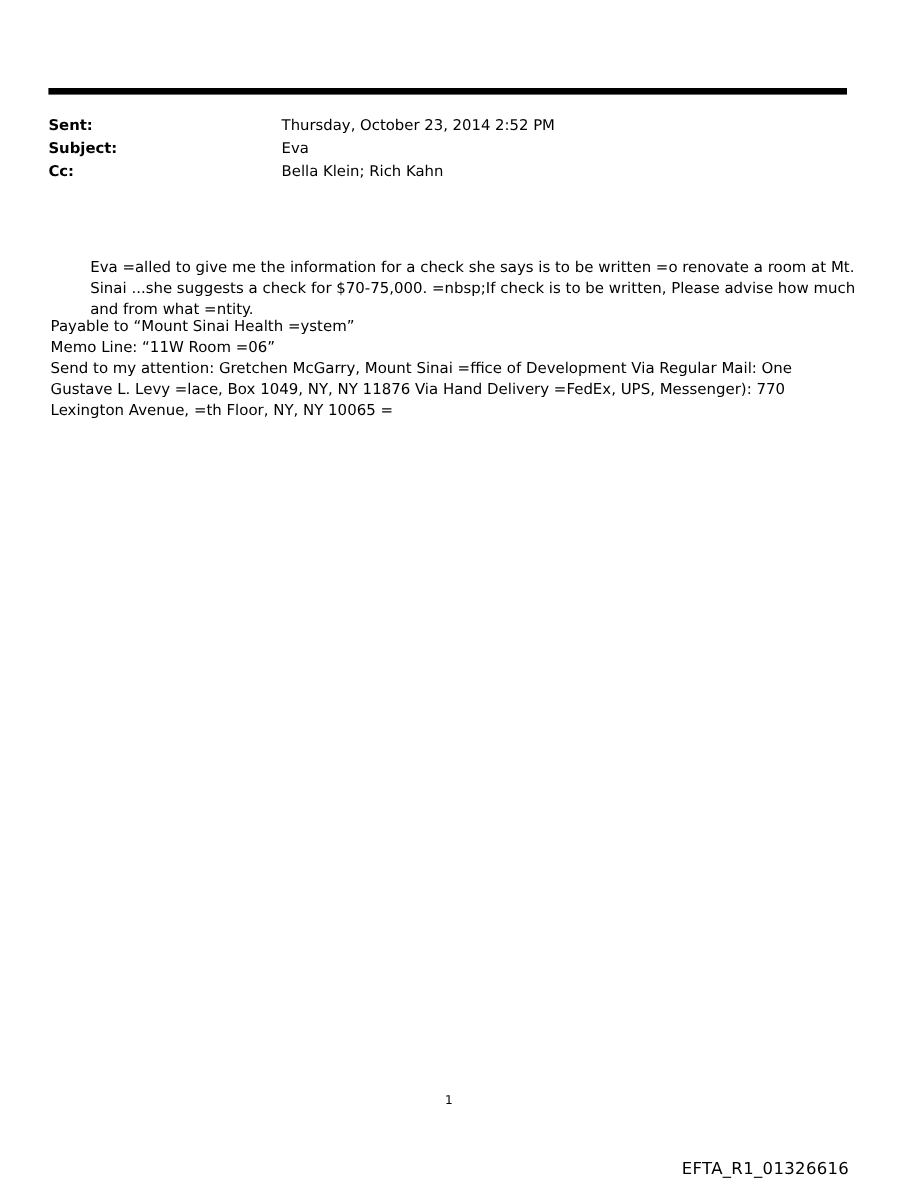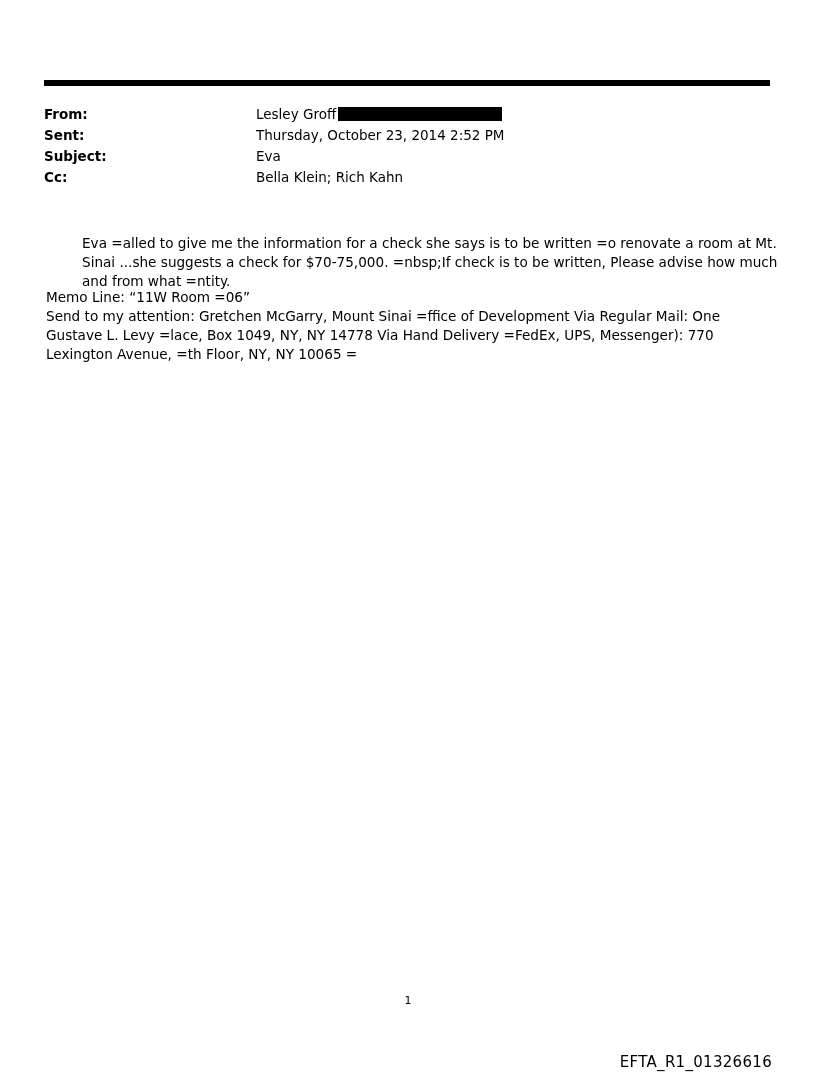--- a/index.html
+++ b/index.html
@@ -91,43 +91,40 @@
 </style>
 </head>
 <body>
 
 <div class="page">
 
   <div class="top-rule"></div>
 
   <table class="header-table">
     <tbody>
-        <tr>
-      <td class="label">From:</td>
-      <td class="value"><span>Lesley Groff</span><span class="redaction"></span></td>
-    </tr>
     <tr>
       <td class="label">Sent:</td>
       <td class="value">Thursday, October 23, 2014 2:52 PM</td>
     </tr>
     <tr>
       <td class="label">Subject:</td>
       <td class="value">Eva</td>
     </tr>
     <tr>
       <td class="label">Cc:</td>
       <td class="value">Bella Klein; Rich Kahn</td>
     </tr>
   </tbody>
     </table>
 
   <div class="body-block" id="para1">Eva =alled to give me the information for a check she says is to be written =o renovate a room at Mt. Sinai ...she suggests a check for $70-75,000. =nbsp;If check is to be written, Please advise how much and from what =ntity.</div>
 
   <div class="body-block" id="para2">
+    <div class="body-line">Payable to “Mount Sinai Health =ystem”</div>
     <div class="body-line">Memo Line: “11W Room =06”</div>
-    <div class="body-line">Send to my attention: Gretchen McGarry, Mount Sinai =ffice of Development Via Regular Mail: One Gustave L. Levy =lace, Box 1049, NY, NY 14778 Via Hand Delivery =FedEx, UPS, Messenger): 770 Lexington Avenue, =th Floor, NY, NY 10065 =</div>
+    <div class="body-line">Send to my attention: Gretchen McGarry, Mount Sinai =ffice of Development Via Regular Mail: One Gustave L. Levy =lace, Box 1049, NY, NY 11876 Via Hand Delivery =FedEx, UPS, Messenger): 770 Lexington Avenue, =th Floor, NY, NY 10065 =</div>
   </div>
 
   <div class="page-number">1</div>
 
   <div class="bates">EFTA_R1_01326616</div>
 
 </div>
 
 </body></html>

